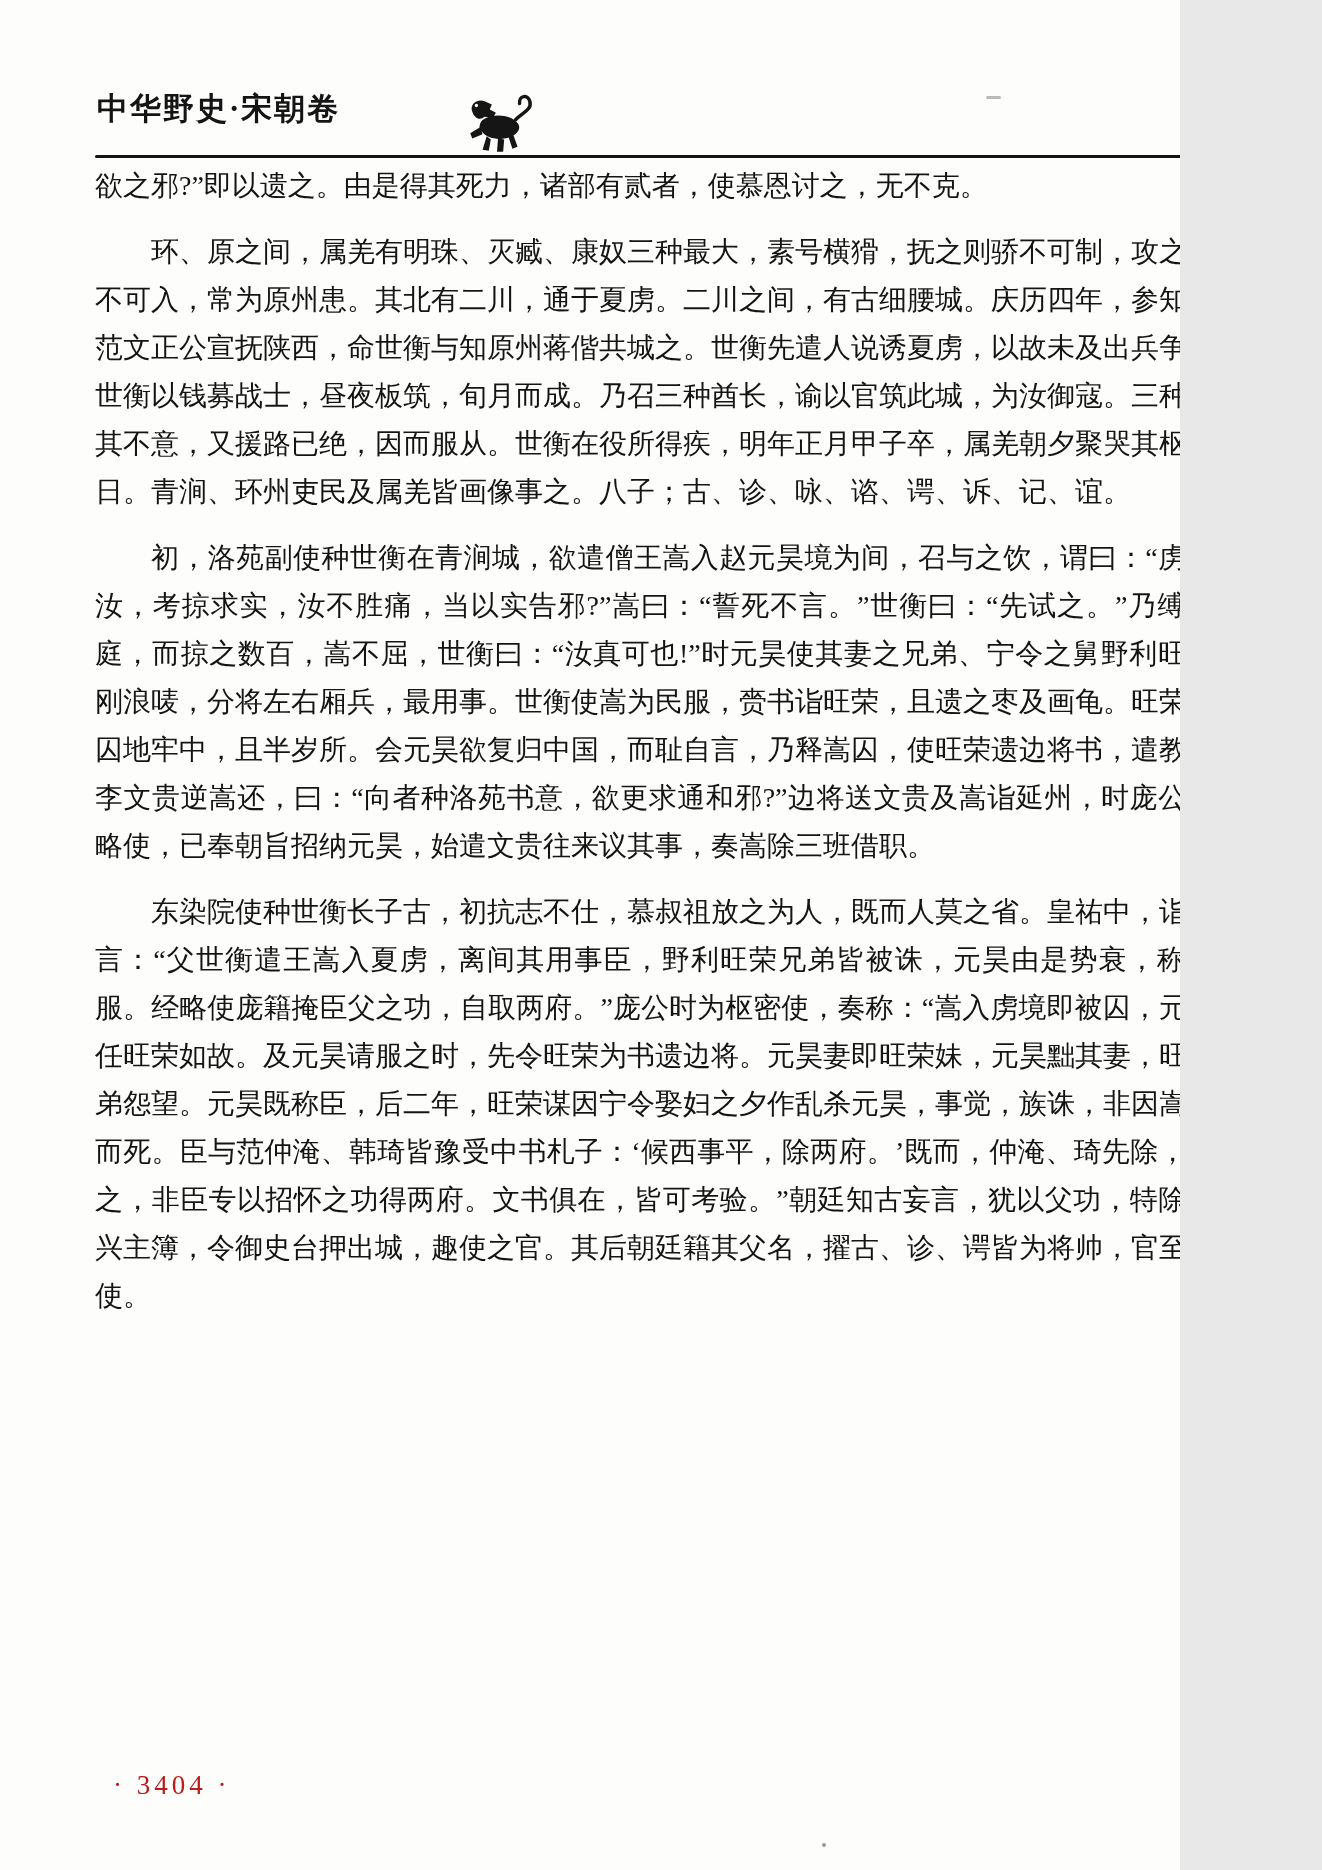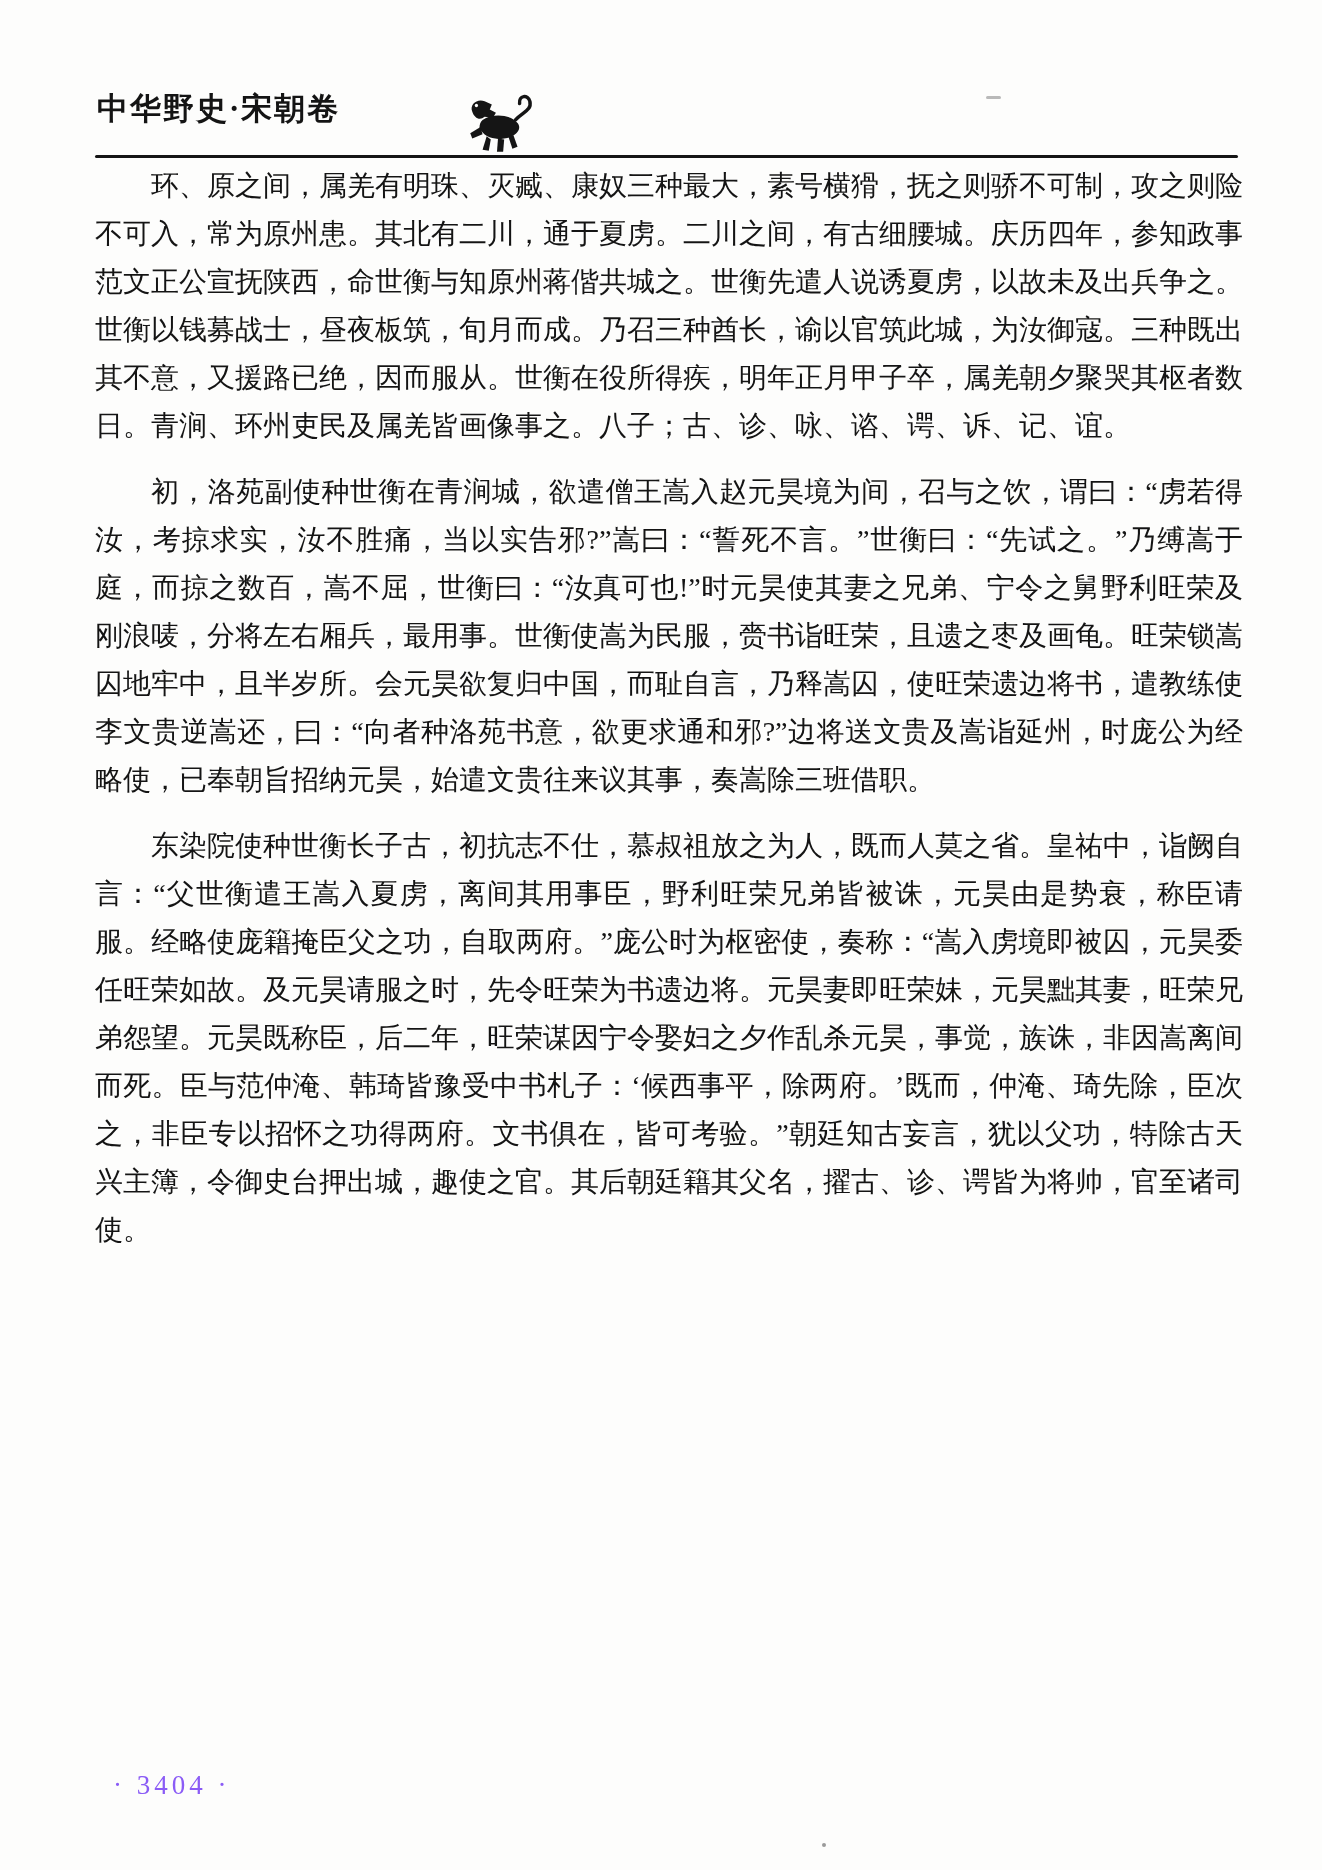--- a/index.html
+++ b/index.html
@@ -1,19 +1,19 @@
 <!DOCTYPE html>
 <html><head>
 <meta charset="utf-8">
 <style>
   * { margin: 0; padding: 0; box-sizing: border-box; }
   html, body { background: #e8e8e8; }
   .page {
     position: relative;
-    width: 1322px;
+    width: 1180px;
     height: 1870px;
     background: #fdfdfc;
     color: #161616;
     font-family: "Liberation Serif", "DejaVu Serif", serif;
     overflow: hidden;
   }
   .running-head {
     position: absolute;
     left: 97px;
     top: 88px;
@@ -72,21 +72,21 @@
     margin: 0 0 18px 0;
     text-indent: 2em;
   }
   .body-text p.no-indent { text-indent: 0; }
   .folio {
     position: absolute;
     left: 113px;
     top: 1770px;
     font-size: 27px;
     letter-spacing: 4px;
-    color: #8b5cf6;
+    color: #b91c1c;
     white-space: nowrap;
   }
 </style>
 </head>
 <body>
 
 <div class="page">
 
   <div class="running-head">中华野史·宋朝卷</div>
 
@@ -99,20 +99,21 @@
     <path d="M45,42 L49,54 54,52 50,41 Z" fill="#151515"></path>
     <path d="M18,33 L8,39 10,44 20,40 Z" fill="#151515"></path>
     <circle cx="14" cy="12" r="1.6" fill="#fdfdfc"></circle>
   </svg>
 
   <div class="head-rule"></div>
   <div class="speck-top"></div>
   <div class="speck-bottom"></div>
 
   <div class="body-text">
+    <p class="no-indent">欲之邪?”即以遗之。由是得其死力，诸部有贰者，使慕恩讨之，无不克。</p>
     <p>环、原之间，属羌有明珠、灭臧、康奴三种最大，素号横猾，抚之则骄不可制，攻之则险不可入，常为原州患。其北有二川，通于夏虏。二川之间，有古细腰城。庆历四年，参知政事范文正公宣抚陕西，命世衡与知原州蒋偕共城之。世衡先遣人说诱夏虏，以故未及出兵争之。世衡以钱募战士，昼夜板筑，旬月而成。乃召三种酋长，谕以官筑此城，为汝御寇。三种既出其不意，又援路已绝，因而服从。世衡在役所得疾，明年正月甲子卒，属羌朝夕聚哭其枢者数日。青涧、环州吏民及属羌皆画像事之。八子；古、诊、咏、谘、谔、诉、记、谊。</p>
     <p>初，洛苑副使种世衡在青涧城，欲遣僧王嵩入赵元昊境为间，召与之饮，谓曰：“虏若得汝，考掠求实，汝不胜痛，当以实告邪?”嵩曰：“誓死不言。”世衡曰：“先试之。”乃缚嵩于庭，而掠之数百，嵩不屈，世衡曰：“汝真可也!”时元昊使其妻之兄弟、宁令之舅野利旺荣及刚浪唛，分将左右厢兵，最用事。世衡使嵩为民服，赍书诣旺荣，且遗之枣及画龟。旺荣锁嵩囚地牢中，且半岁所。会元昊欲复归中国，而耻自言，乃释嵩囚，使旺荣遗边将书，遣教练使李文贵逆嵩还，曰：“向者种洛苑书意，欲更求通和邪?”边将送文贵及嵩诣延州，时庞公为经略使，已奉朝旨招纳元昊，始遣文贵往来议其事，奏嵩除三班借职。</p>
     <p>东染院使种世衡长子古，初抗志不仕，慕叔祖放之为人，既而人莫之省。皇祐中，诣阙自言：“父世衡遣王嵩入夏虏，离间其用事臣，野利旺荣兄弟皆被诛，元昊由是势衰，称臣请服。经略使庞籍掩臣父之功，自取两府。”庞公时为枢密使，奏称：“嵩入虏境即被囚，元昊委任旺荣如故。及元昊请服之时，先令旺荣为书遗边将。元昊妻即旺荣妹，元昊黜其妻，旺荣兄弟怨望。元昊既称臣，后二年，旺荣谋因宁令娶妇之夕作乱杀元昊，事觉，族诛，非因嵩离间而死。臣与范仲淹、韩琦皆豫受中书札子：‘候西事平，除两府。’既而，仲淹、琦先除，臣次之，非臣专以招怀之功得两府。文书俱在，皆可考验。”朝廷知古妄言，犹以父功，特除古天兴主簿，令御史台押出城，趣使之官。其后朝廷籍其父名，擢古、诊、谔皆为将帅，官至诸司使。</p>
   </div>
 
   <div class="folio">· 3404 ·</div>
 
 </div>
 
 </body></html>

